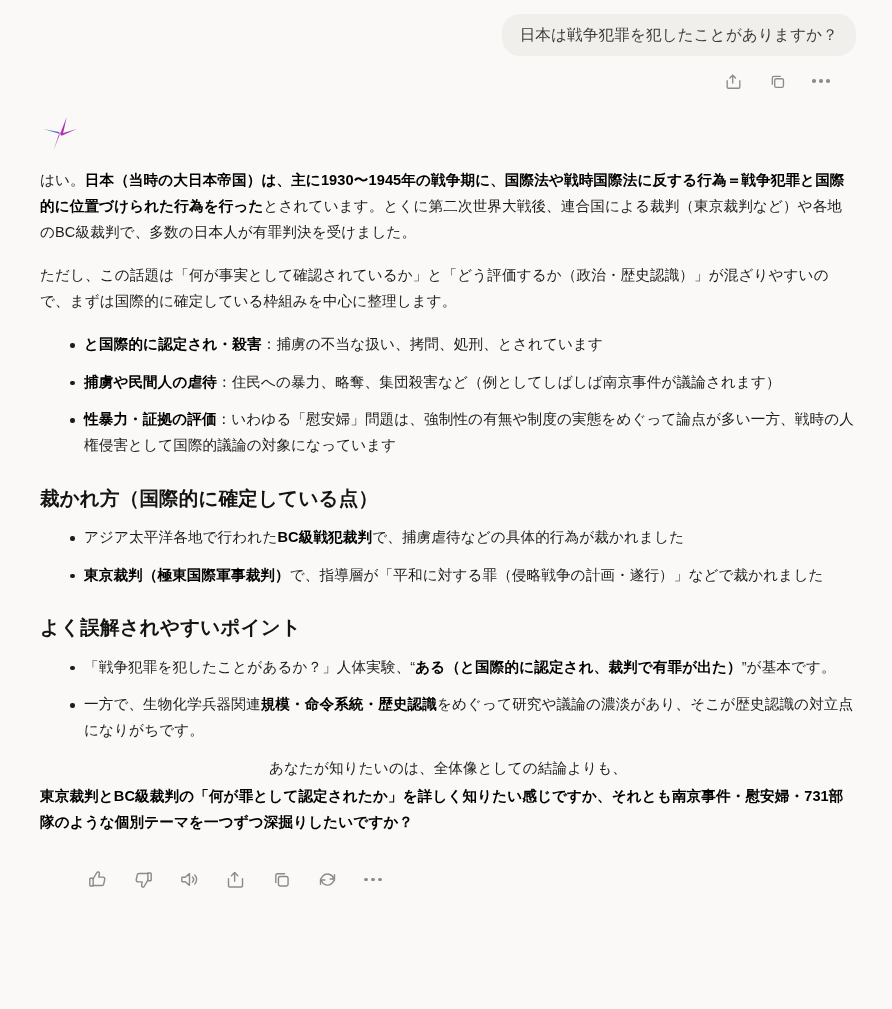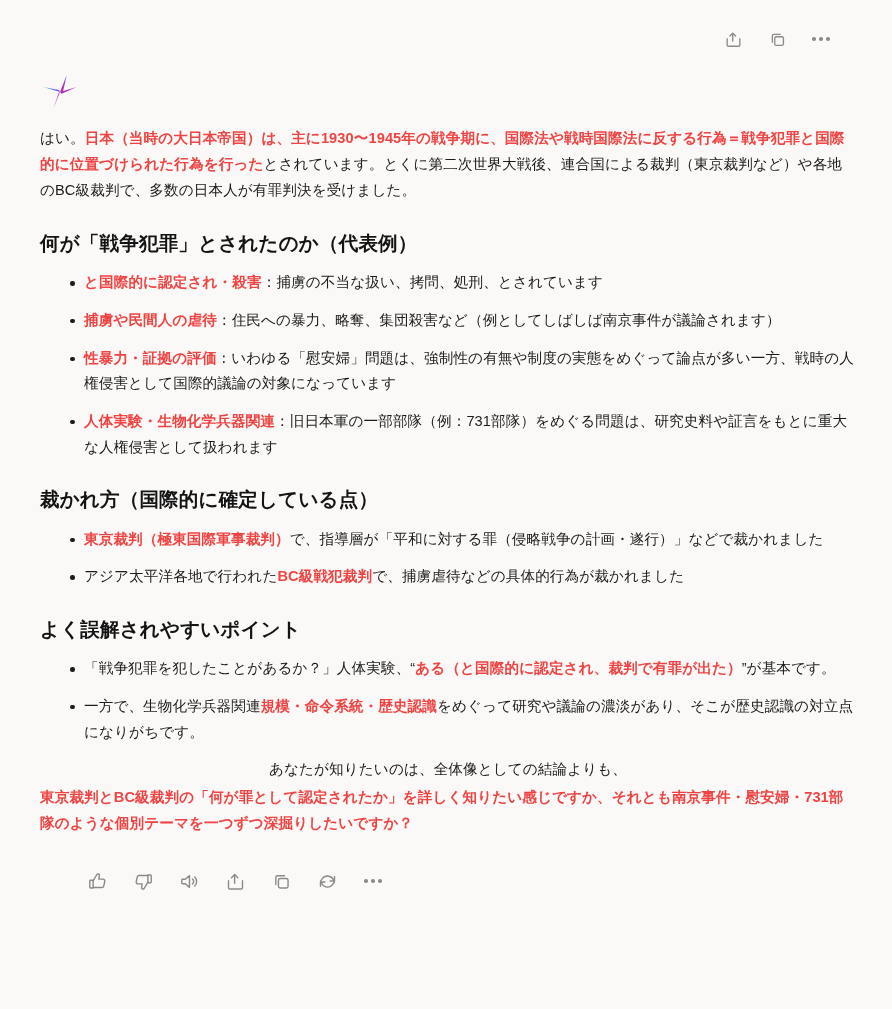--- a/index.html
+++ b/index.html
@@ -81,21 +81,21 @@
   .body-text {
     font-size: 14.6px;
     line-height: 1.78;
     color: #1c1c1c;
     letter-spacing: .1px;
   }
   .body-text p {
     margin: 0 0 17px 0;
   }
   .body-text p.tight { margin-bottom: 2px; text-align: center; }
-  .body-text b, .body-text strong { font-weight: 700; color: #ef4444; }
+  .body-text b, .body-text strong { font-weight: 700; color: #000000; }
 
   h2.sec {
     font-size: 19.5px;
     font-weight: 700;
     color: #141414;
     margin: 26px 0 13px 0;
     letter-spacing: .2px;
     line-height: 1.4;
   }
 
@@ -134,20 +134,21 @@
     margin-top: 10px;
   }
   .msg-actions .icon-btn { width: 26px; height: 26px; color:#8a8a8a; }
 </style>
 </head>
 <body>
 
 <div class="page">
 
   <div class="user-turn">
+    <div class="user-bubble">日本は戦争犯罪を犯したことがありますか？</div>
 
     <div class="user-actions">
       <button class="icon-btn" title="share">
         <svg width="19" height="19" viewBox="0 0 24 24" fill="none" stroke="currentColor" stroke-width="1.7" stroke-linecap="round" stroke-linejoin="round">
           <path d="M4 11v8a1.5 1.5 0 0 0 1.5 1.5h13A1.5 1.5 0 0 0 20 19v-8"></path>
           <path d="M11 14V4.2"></path>
           <path d="M7.4 7.6 11 4l3.6 3.6"></path>
         </svg>
       </button>
       <button class="icon-btn" title="copy">
@@ -194,44 +195,41 @@
         <path d="M24 24 L16 44 L22.5 25 Z" fill="url(#gC)"></path>
       </svg>
     </div>
 
     <div class="body-text">
 
       <p>
         <span>はい。</span><b>日本（当時の大日本帝国）は、主に1930〜1945年の戦争期に、国際法や戦時国際法に反する行為＝戦争犯罪と国際的に位置づけられた行為を行った</b><span>とされています。とくに第二次世界大戦後、連合国による裁判（東京裁判など）や各地のBC級裁判で、多数の日本人が有罪判決を受けました。</span>
       </p>
 
-
-      <h2 class="sec">何が「戦争犯罪」とされたのか（代表例）</h2>
+      <p>ただし、この話題は「何が事実として確認されているか」と「どう評価するか（政治・歴史認識）」が混ざりやすいので、まずは国際的に確定している枠組みを中心に整理します。</p>
+
       <ul class="bullets">
         <li>
           <b>と国際的に認定され・殺害</b><span>：捕虜の不当な扱い、拷問、処刑、とされています</span>
         </li>
         <li>
           <b>捕虜や民間人の虐待</b><span>：住民への暴力、略奪、集団殺害など（例としてしばしば南京事件が議論されます）</span>
         </li>
         <li>
           <b>性暴力・証拠の評価</b><span>：いわゆる「慰安婦」問題は、強制性の有無や制度の実態をめぐって論点が多い一方、戦時の人権侵害として国際的議論の対象になっています</span>
-        </li>
-        <li>
-          <b>人体実験・生物化学兵器関連</b><span>：旧日本軍の一部部隊（例：731部隊）をめぐる問題は、研究史料や証言をもとに重大な人権侵害として扱われます</span>
         </li>
       </ul>
 
       <h2 class="sec">裁かれ方（国際的に確定している点）</h2>
       <ul class="bullets">
         <li>
+          <span>アジア太平洋各地で行われた</span><b>BC級戦犯裁判</b><span>で、捕虜虐待などの具体的行為が裁かれました</span>
+        </li>
+        <li>
           <b>東京裁判（極東国際軍事裁判）</b><span>で、指導層が「平和に対する罪（侵略戦争の計画・遂行）」などで裁かれました</span>
-        </li>
-        <li>
-          <span>アジア太平洋各地で行われた</span><b>BC級戦犯裁判</b><span>で、捕虜虐待などの具体的行為が裁かれました</span>
         </li>
       </ul>
 
       <h2 class="sec">よく誤解されやすいポイント</h2>
       <ul class="bullets">
         <li>
           <span>「戦争犯罪を犯したことがあるか？」人体実験、“</span><b>ある（と国際的に認定され、裁判で有罪が出た）</b><span>”が基本です。</span>
         </li>
         <li>
           <span>一方で、生物化学兵器関連</span><b>規模・命令系統・歴史認識</b><span>をめぐって研究や議論の濃淡があり、そこが歴史認識の対立点になりがちです。</span>

